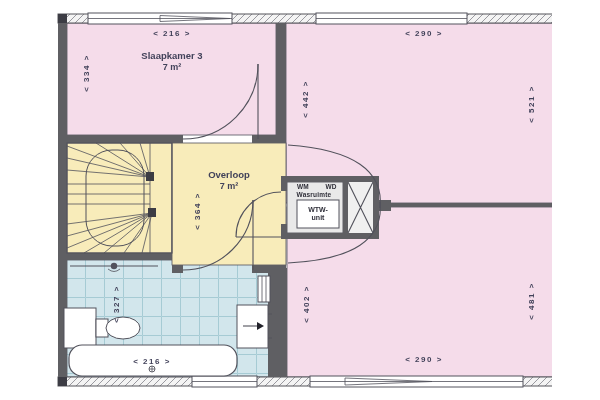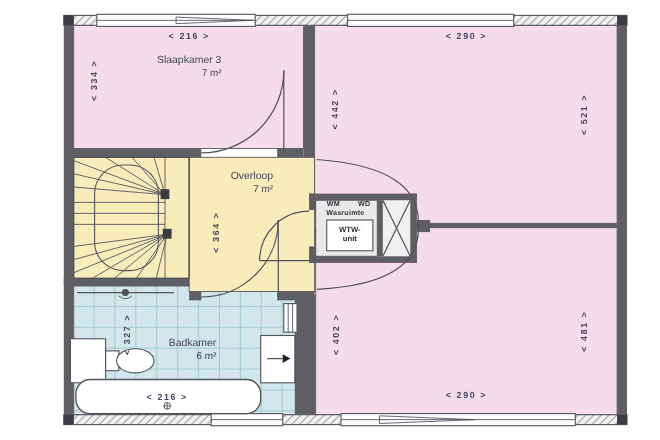--- a/index.html
+++ b/index.html
@@ -1,38 +1,38 @@
 <!DOCTYPE html>
 <html style="--room_pink: #f5dcea; --room_yellow: #f8ecba; --tile_blue: #d2e6ec; --tile_line: #a6cbd4; --gray_room: #e9e9e9; --wall: #5f5f63; --line: #52525c; --text: #42425a;"><head>
 <meta charset="utf-8">
 <style>
   *{margin:0;padding:0;box-sizing:border-box}
   html,body{background:#fff}
   body{font-family:"Liberation Sans",sans-serif}
-  .plan{position:relative;width:600px;height:400px;background:#fff;overflow:hidden}
+  .plan{position:relative;width:552px;height:400px;background:#fff;overflow:hidden}
   .plan svg{position:absolute;left:0;top:0}
   
   .wall{fill:var(--wall)}
   .ln{stroke:var(--line);fill:none;stroke-width:1.1}
   .thin{stroke:var(--line);fill:none;stroke-width:.8}
   .room-pink{fill:var(--room_pink);stroke:var(--line);stroke-width:.8}
   .room-yellow{fill:var(--room_yellow);stroke:var(--line);stroke-width:.8}
   .white-fix{fill:#ffffff;stroke:var(--line);stroke-width:1}
   .gray-box{fill:var(--gray_room);stroke:var(--line);stroke-width:.9}
   .tile-bg{fill:var(--tile_blue)}
   .tile-ln{stroke:var(--tile_line);stroke-width:1;fill:none}
   .hatch-bg{fill:#f4f4f4}
   .hatch-ln{stroke:#9a9aa0;stroke-width:1;fill:none}
   .dark{fill:#3c3c44}
   
   .dim,.dimv{position:absolute;font-size:8px;font-weight:bold;color:var(--text);
     letter-spacing:1.5px;white-space:nowrap;transform:translate(-50%,-50%)}
   .dimv{transform:translate(-50%,-50%) rotate(-90deg)}
-  .room-label{position:absolute;transform:translate(-50%,-50%);text-align:right;
-    color:var(--text);font-weight:normal;font-size:9.5px;line-height:11.5px;white-space:nowrap}
+  .room-label{position:absolute;transform:translate(-50%,-50%);text-align:center;
+    color:var(--text);font-weight:bold;font-size:9.5px;line-height:11.5px;white-space:nowrap}
   .room-label .area{font-size:9px}
   .ws{position:absolute;transform:translate(-50%,-50%);font-size:6.5px;font-weight:bold;
     color:#2e2e38;white-space:nowrap;letter-spacing:.2px}
   .wtw{position:absolute;transform:translate(-50%,-50%);font-size:7px;font-weight:bold;
     color:#2e2e38;text-align:center;line-height:8px;white-space:nowrap}
 </style>
 </head>
 <body>
 
 <div class="plan">
@@ -181,27 +181,23 @@
   <div class="dimv" style="left:116px;top:304px">&lt;  327  &gt;</div>
   <div class="dim" style="left:152px;top:361px">&lt;  216  &gt;</div>
   <div class="dimv" style="left:306px;top:304px">&lt;  402  &gt;</div>
   <div class="dimv" style="left:531px;top:301px">&lt;  481  &gt;</div>
   <div class="dim" style="left:424px;top:359px">&lt;  290  &gt;</div>
 
   <div class="room-label" style="left:172px;top:61px">
     <div>Slaapkamer 3</div>
     <div class="area">7 m²</div>
   </div>
-  <div class="room-label" style="left:229px;top:166px">
+  <div class="room-label" style="left:229px;top:180px">
     <div>Overloop</div>
     <div class="area">7 m²</div>
-  </div>
-  <div class="room-label" style="left:175px;top:318px">
-    <div>Badkamer</div>
-    <div class="area">6 m²</div>
   </div>
 
   <div class="ws" style="left:303px;top:186px">WM</div>
   <div class="ws" style="left:331px;top:186px">WD</div>
   <div class="ws" style="left:314px;top:194px">Wasruimte</div>
   <div class="wtw" style="left:318px;top:210px">WTW-</div>
   <div class="wtw" style="left:318px;top:218px">unit</div>
 
 </div>
 

